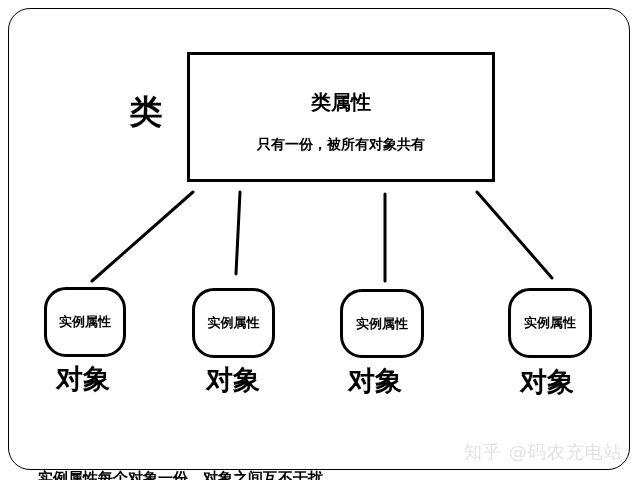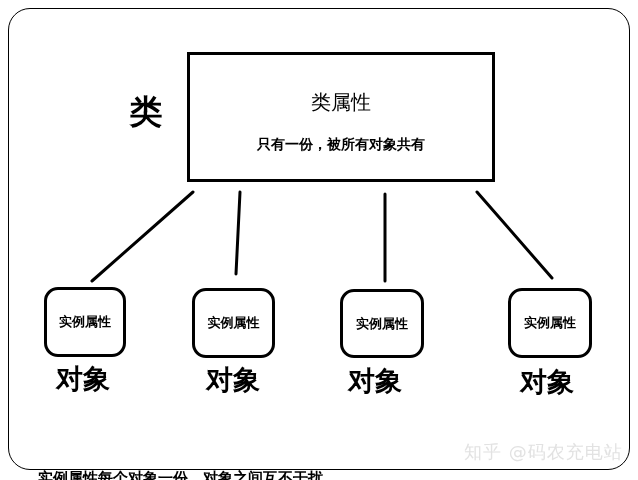--- a/index.html
+++ b/index.html
@@ -52,34 +52,34 @@
     box-sizing: border-box;
     border: 3px solid #000000;
     display: flex;
     flex-direction: column;
     align-items: center;
     justify-content: center;
     padding-top: 8px;
   }
   .main-title {
     font-size: 20px;
-    font-weight: normal;
+    font-weight: bold;
     line-height: 1.2;
   }
   .main-sub {
     margin-top: 22px;
     font-size: 14px;
     font-weight: 600;
     line-height: 1.2;
   }
   .inst-box {
     position: absolute;
     box-sizing: border-box;
     border: 3px solid #000000;
-    border-radius: 14px;
+    border-radius: 22px;
     display: flex;
     align-items: center;
     justify-content: center;
     font-size: 13px;
     font-weight: 600;
     background: #ffffff;
   }
   .inst-box.b1 { left: 44px;  top: 287px; width: 82px; height: 70px; }
   .inst-box.b2 { left: 192px; top: 288px; width: 83px; height: 70px; }
   .inst-box.b3 { left: 340px; top: 289px; width: 84px; height: 69px; }

